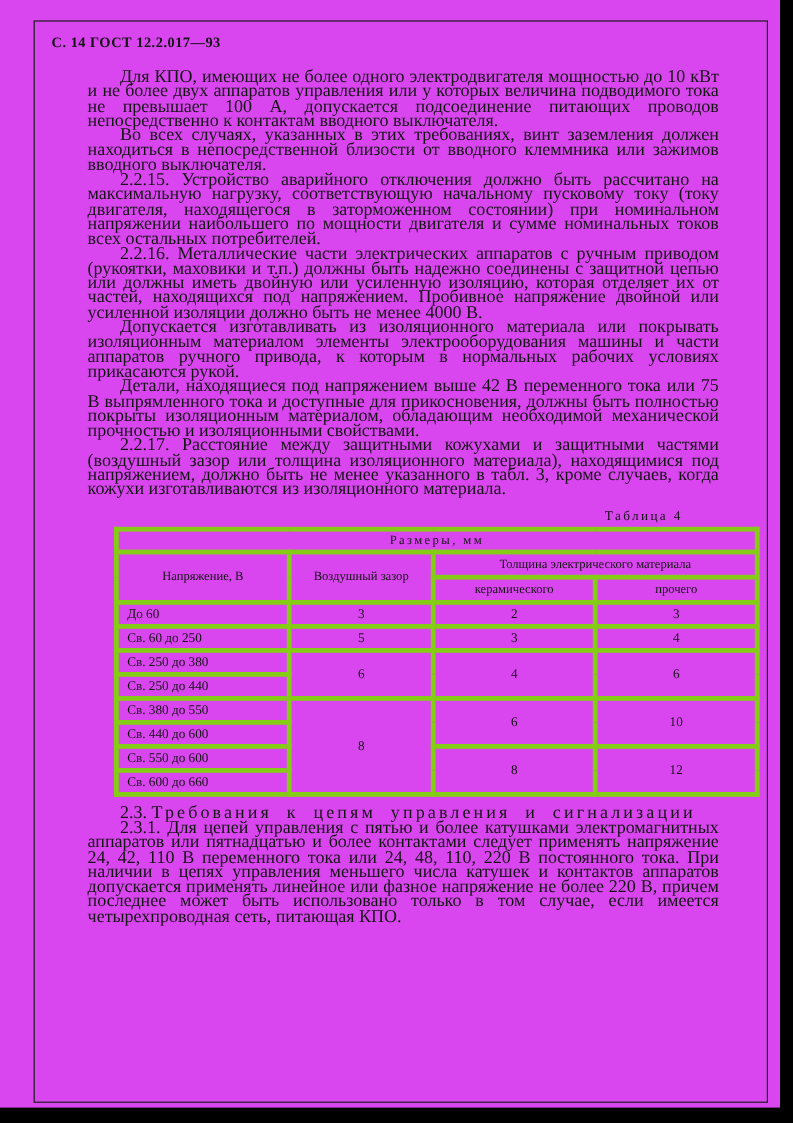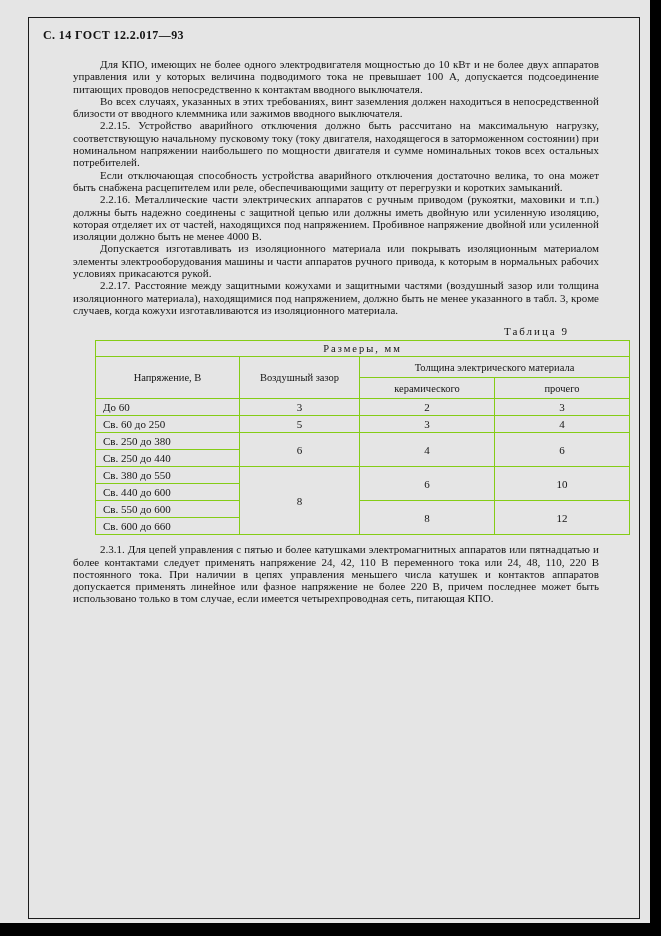--- a/index.html
+++ b/index.html
@@ -7,38 +7,38 @@
   body {
     background:#000;
     font-family:"Liberation Serif","DejaVu Serif",serif;
     color:#141414;
     overflow:hidden;
     position:relative;
   }
   .page {
     position:absolute; top:0; left:0;
     width:650px; height:923px;
-    background:#e5e5e5;
+    background:#d946ef;
   }
   .frame {
     position:absolute; top:17px; left:28px;
     width:612px; height:902px;
     border:1px solid #1c1c1c;
     padding:10px 14px 0 14px;
   }
   .doc-header {
     font-weight:bold;
     font-size:12px;
     letter-spacing:0.4px;
   }
   .content {
     margin:15px 26px 0 30px;
   }
   .content p {
-    font-size:11px;
+    font-size:15px;
     line-height:12.3px;
     text-align:justify;
     text-indent:27px;
   }
   .section-heading { white-space:nowrap; }
   .section-heading .sp { letter-spacing:2.6px; word-spacing:6px; }
   .table-caption {
     text-align:right;
     padding-right:30px;
     font-size:11px;
@@ -47,21 +47,21 @@
     margin-bottom:3px;
   }
   table.dim {
     border-collapse:collapse;
     width:534px;
     margin:0 0 8px 22px;
     font-size:11px;
     table-layout:fixed;
   }
   table.dim td, table.dim th {
-    border:1px solid #84cc16;
+    border:4px solid #84cc16;
     text-align:center;
     vertical-align:middle;
     font-weight:normal;
     padding:2px 4px;
   }
   table.dim .units-cell {
     letter-spacing:2px;
     font-size:10.5px;
     height:16px;
   }
@@ -83,26 +83,26 @@
 <div class="page">
   <div class="frame">
 
     <div class="doc-header">С. 14 ГОСТ 12.2.017—93</div>
 
     <div class="content">
 
       <p>Для КПО, имеющих не более одного электродвигателя мощностью до 10 кВт и не более двух аппаратов управления или у которых величина подводимого тока не превышает 100 А, допускается подсоединение питающих проводов непосредственно к контактам вводного выключателя.</p>
       <p>Во всех случаях, указанных в этих требованиях, винт заземления должен находиться в непосредственной близости от вводного клеммника или зажимов вводного выключателя.</p>
       <p>2.2.15. Устройство аварийного отключения должно быть рассчитано на максимальную нагрузку, соответствующую начальному пусковому току (току двигателя, находящегося в заторможенном состоянии) при номинальном напряжении наибольшего по мощности двигателя и сумме номинальных токов всех остальных потребителей.</p>
-      <p>Если отключающая способность устройства аварийного отключения достаточно велика, то она может быть снабжена расцепителем или реле, обеспечивающими защиту от перегрузки и коротких замыканий.</p>
       <p>2.2.16. Металлические части электрических аппаратов с ручным приводом (рукоятки, маховики и т.п.) должны быть надежно соединены с защитной цепью или должны иметь двойную или усиленную изоляцию, которая отделяет их от частей, находящихся под напряжением. Пробивное напряжение двойной или усиленной изоляции должно быть не менее 4000 В.</p>
       <p>Допускается изготавливать из изоляционного материала или покрывать изоляционным материалом элементы электрооборудования машины и части аппаратов ручного привода, к которым в нормальных рабочих условиях прикасаются рукой.</p>
+      <p>Детали, находящиеся под напряжением выше 42 В переменного тока или 75 В выпрямленного тока и доступные для прикосновения, должны быть полностью покрыты изоляционным материалом, обладающим необходимой механической прочностью и изоляционными свойствами.</p>
       <p>2.2.17. Расстояние между защитными кожухами и защитными частями (воздушный зазор или толщина изоляционного материала), находящимися под напряжением, должно быть не менее указанного в табл. 3, кроме случаев, когда кожухи изготавливаются из изоляционного материала.</p>
 
-      <div class="table-caption">Таблица 9</div>
+      <div class="table-caption">Таблица 4</div>
 
       <table class="dim">
         <colgroup>
           <col class="c-volt">
             <col class="c-gap">
             <col class="c-ceram">
             <col class="c-other">
         </colgroup>
         <tbody>
             <tr>
@@ -151,17 +151,18 @@
           <td class="v">Св. 550 до 600</td>
           <td rowspan="2">8</td>
           <td rowspan="2">12</td>
         </tr>
         <tr>
           <td class="v">Св. 600 до 660</td>
         </tr>
       </tbody>
         </table>
 
+      <p class="section-heading"><span>2.3.</span> <span class="sp">Требования к цепям управления и сигнализации</span></p>
       <p>2.3.1. Для цепей управления с пятью и более катушками электромагнитных аппаратов или пятнадцатью и более контактами следует применять напряжение 24, 42, 110 В переменного тока или 24, 48, 110, 220 В постоянного тока. При наличии в цепях управления меньшего числа катушек и контактов аппаратов допускается применять линейное или фазное напряжение не более 220 В, причем последнее может быть использовано только в том случае, если имеется четырехпроводная сеть, питающая КПО.</p>
 
     </div>
   </div>
 </div>
 
 </body></html>

